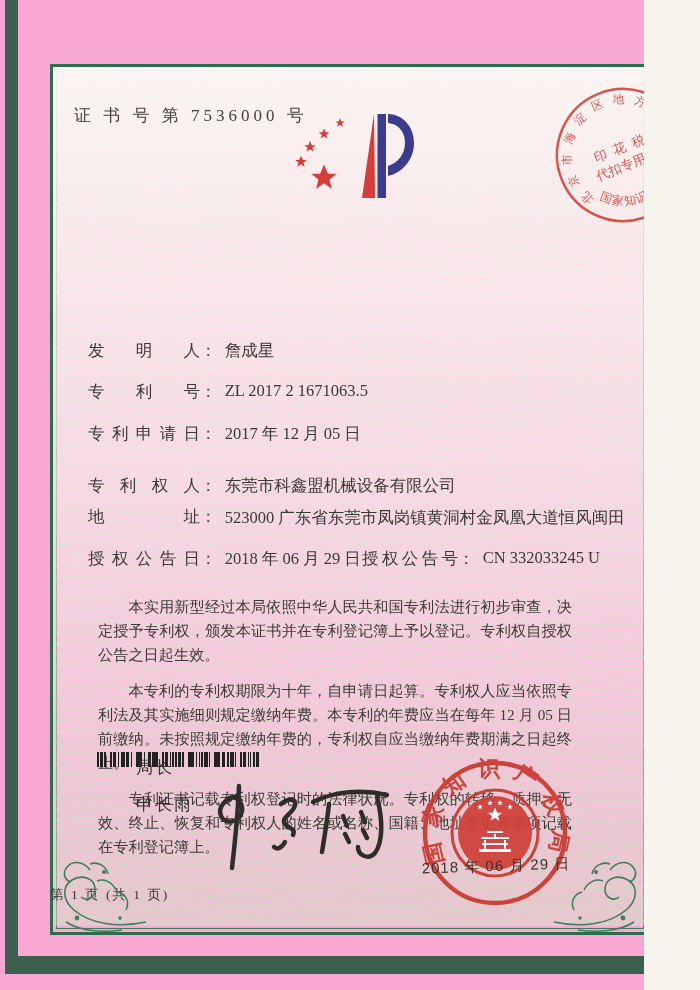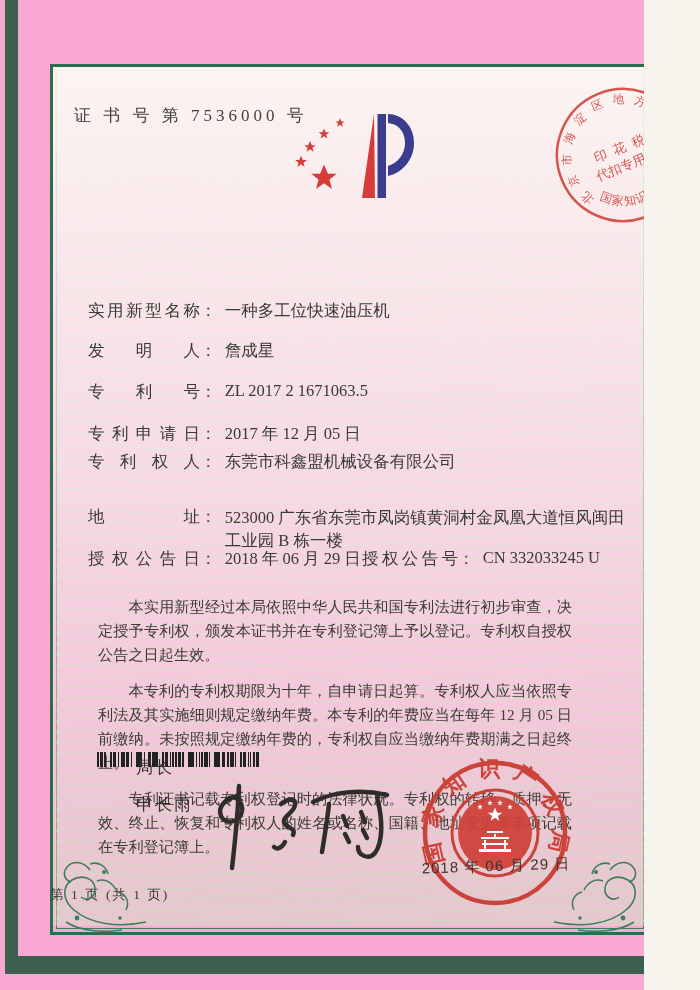--- a/index.html
+++ b/index.html
@@ -99,45 +99,40 @@
         <use href="#lst" transform="translate(52,13) scale(0.48)"></use>
         <polygon points="86,4 74,88 87,88"></polygon>
       </g>
       <g fill="#3c3c8e">
         <rect x="89.5" y="4" width="8.5" height="84"></rect>
         <path d="M100,4 C114,4 126,16 126,33 C126,50 114,63 100,66 L100,56 C110,53 117,44 117,33 C117,21 110,14 100,13 Z"></path>
       </g>
     </svg>
 
 
-    <div class="row" style="top:300px">
-      <span class="lbl">实用新型名称</span><span class="col">：</span>
-      <span class="val">一种多工位快速油压机</span>
-    </div>
     <div class="row" style="top:340px">
       <span class="lbl">发明人</span><span class="col">：</span>
       <span class="val">詹成星</span>
     </div>
     <div class="row" style="top:381px">
       <span class="lbl">专利号</span><span class="col">：</span>
       <span class="val">ZL 2017 2 1671063.5</span>
     </div>
     <div class="row" style="top:423px">
       <span class="lbl">专利申请日</span><span class="col">：</span>
       <span class="val">2017 年 12 月 05 日</span>
     </div>
-    <div class="row" style="top:451px">
+    <div class="row" style="top:475px">
       <span class="lbl">专利权人</span><span class="col">：</span>
       <span class="val">东莞市科鑫盟机械设备有限公司</span>
     </div>
     <div class="row" style="top:506px">
       <span class="lbl">地址</span><span class="col">：</span>
       <span class="val addr-lines">
         <span>523000 广东省东莞市凤岗镇黄洞村金凤凰大道恒风闽田</span>
-        <span>工业园 B 栋一楼</span>
       </span>
     </div>
     <div class="row" style="top:548px">
       <span class="lbl">授权公告日</span><span class="col">：</span>
       <span class="val">2018 年 06 月 29 日</span>
       <span class="grant2">
         <span class="lbl" style="width:96px">授权公告号</span><span class="col">：</span>
         <span class="val">CN 332033245 U</span>
       </span>
     </div>

